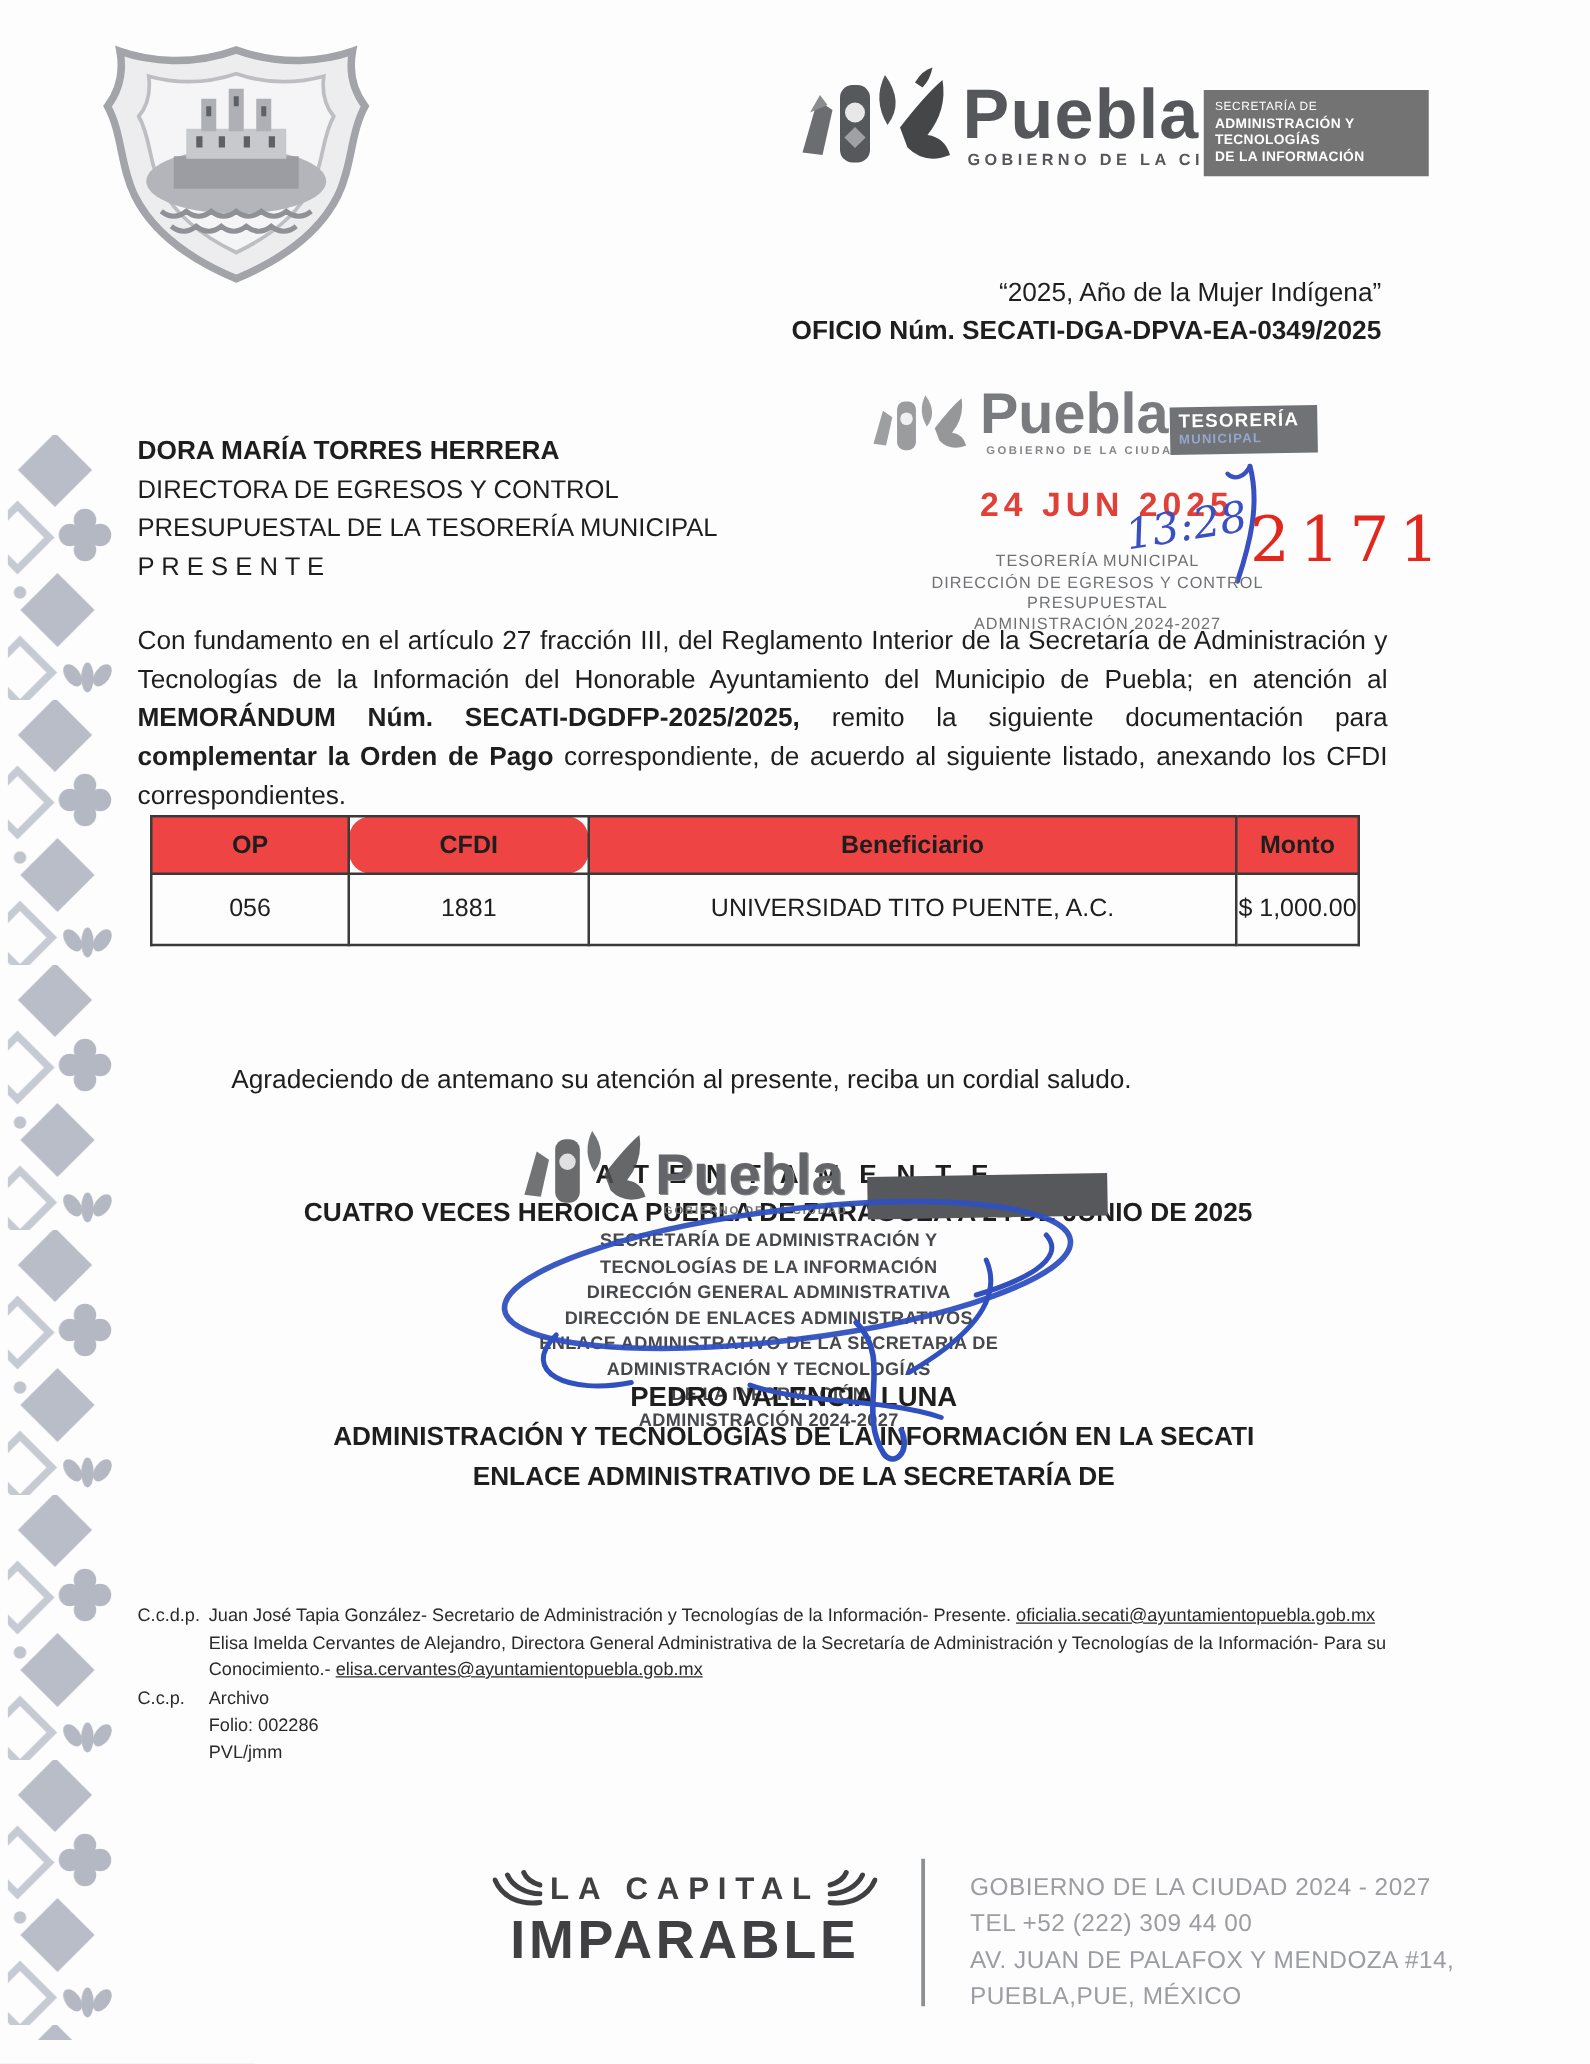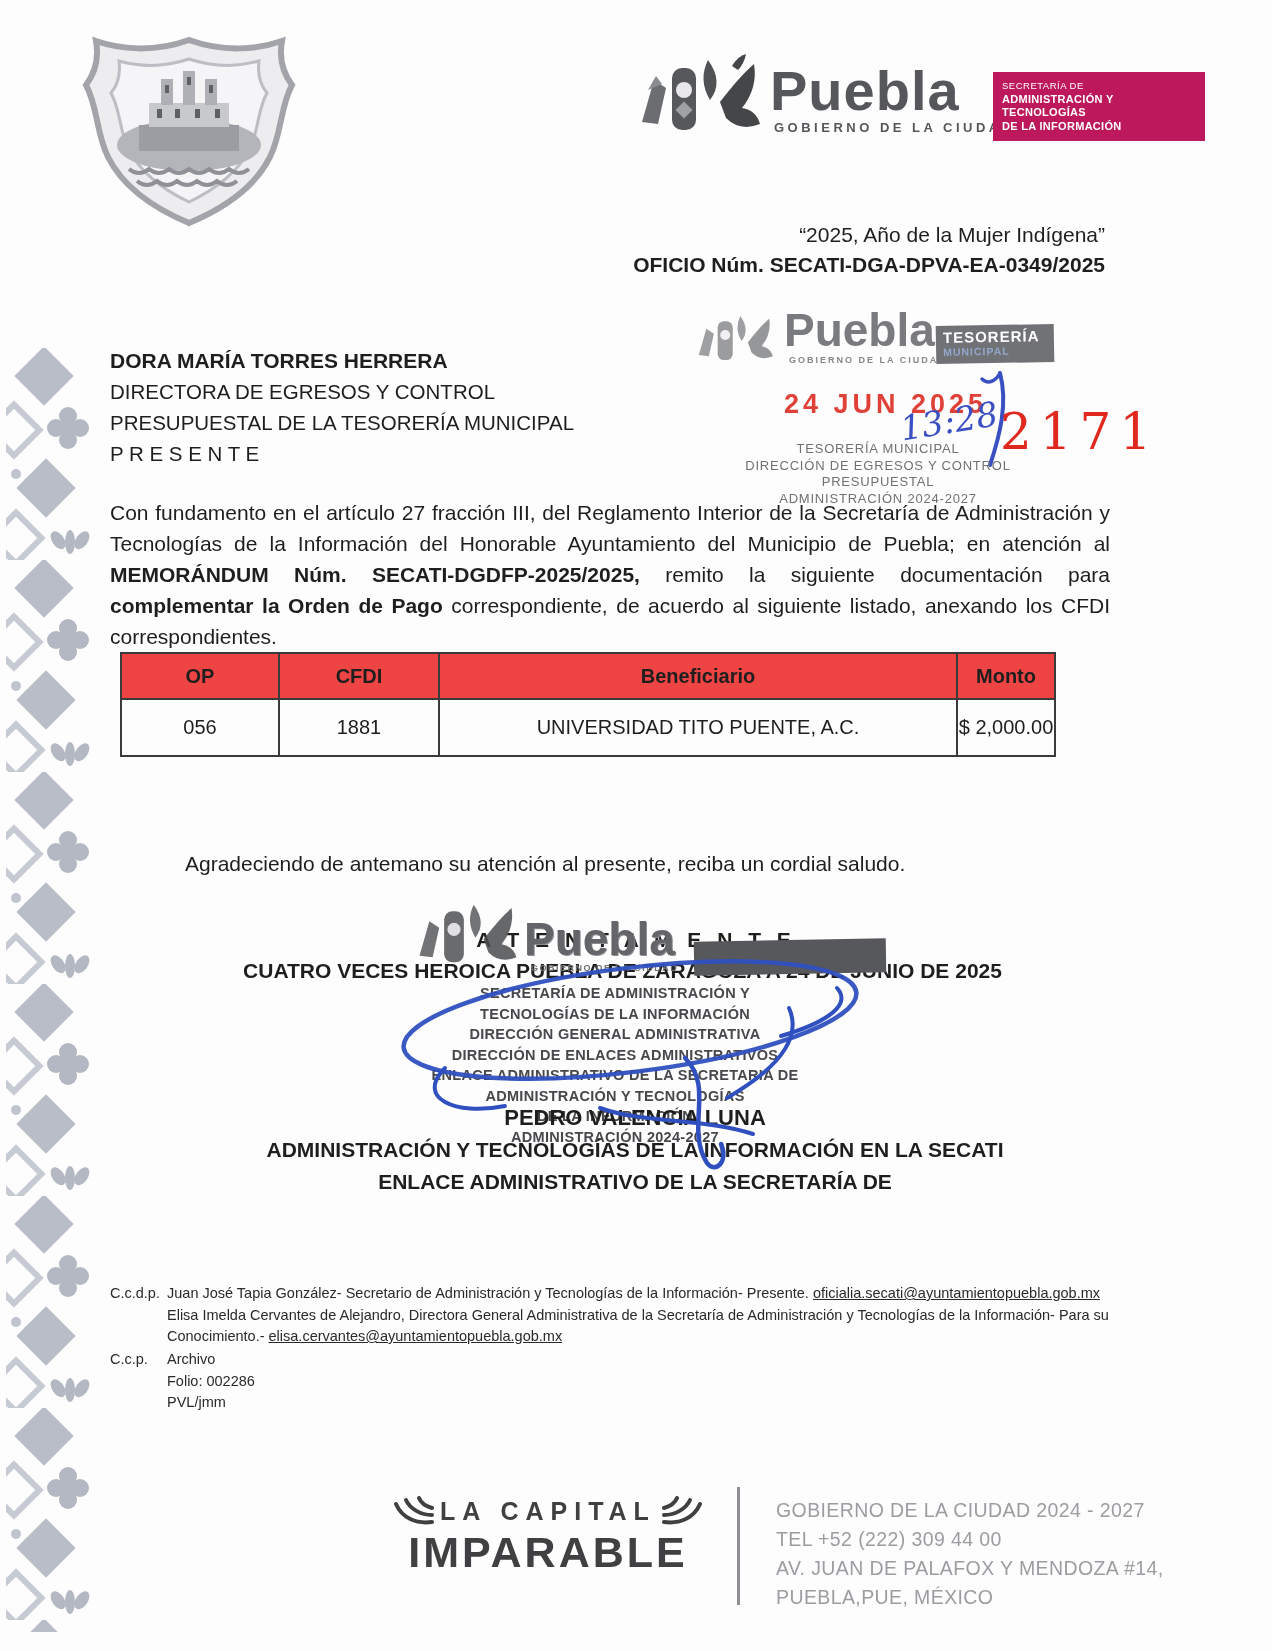--- a/index.html
+++ b/index.html
@@ -10,21 +10,21 @@
     background:#fdfdfe; overflow:hidden; color:#1e1e1e;
   }
   .abs { position:absolute; }
 
   
   #crest { left:73px; top:33px; }
   #brand-icon { left:628px; top:52px; }
   #brand-word { left:770px; top:58px; font-size:56px; font-weight:bold; color:#55575a; letter-spacing:1px; }
   #brand-tag  { left:774px; top:120px; font-size:13px; font-weight:bold; color:#55575a; letter-spacing:3.5px; }
   #brand-badge {
-    left:993px; top:72px; width:212px; min-height:62px; background:#be185d;
+    left:963px; top:72px; width:180px; min-height:62px; background:#737373;
     color:#fff; padding:7px 9px 8px 9px; line-height:13.5px;
   }
   #brand-badge .b1 { font-size:9.5px; letter-spacing:.5px; }
   #brand-badge .b2 { font-size:11px; font-weight:bold; letter-spacing:.3px; }
 
   
   #legend { right:167px; top:220px; text-align:right; line-height:30px; }
   #legend .quote { font-size:21px; }
   #legend .oficio { font-size:21px; font-weight:bold; }
 
@@ -48,21 +48,21 @@
 
   
   #bodypara { left:110px; top:497px; width:1000px; font-size:21px; line-height:31px; text-align:justify; z-index:2; }
   #bodypara b { font-weight:bold; }
 
   
   #optable { left:120px; top:652px; border-collapse:collapse; z-index:2; }
   #optable th, #optable td { border:2px solid #3a3a3a; font-size:20px; text-align:center; }
   #optable th { background:#ef4444; font-weight:bold; height:46px; }
   #optable td { height:57px; background:#fdfdfe; }
-  #optable .c0 { width:158px; } #optable .c1 { width:160px; }
+  #optable .c0 { width:158px; } #optable .c1 { width:192px;border-radius:18px; }
   #optable .c2 { width:518px; } #optable .c3 { width:98px; }
 
   
   #thanks { left:185px; top:852px; font-size:21px; }
   #atent  { left:361px; top:928px; width:550px; text-align:center; font-size:21px; font-weight:bold; letter-spacing:5px; }
   #placedate { left:135px; top:959px; width:975px; text-align:center; font-size:21px; font-weight:bold; }
 
   
   #sstamp-icon { left:408px; top:893px; }
   #sstamp-word { left:524px; top:912px; font-size:46px; font-weight:bold; color:#636568; text-shadow:1px 1px 0 #8a8c8f; }
@@ -210,21 +210,21 @@
         <th class="c1">CFDI</th>
         <th class="c2">Beneficiario</th>
         <th class="c3">Monto</th>
       </tr>
     </thead>
     <tbody>
       <tr>
         <td>056</td>
         <td>1881</td>
         <td>UNIVERSIDAD TITO PUENTE, A.C.</td>
-        <td>$ 2,000.00</td>
+        <td>$ 1,000.00</td>
       </tr>
     </tbody>
   </table>
 
   <div id="thanks" class="abs">Agradeciendo de antemano su atención al presente, reciba un cordial saludo.</div>
   <div id="atent" class="abs">A T E N T A M E N T E</div>
   <div id="placedate" class="abs">CUATRO VECES HEROICA PUEBLA DE ZARAGOZA A 24 DE JUNIO DE 2025</div>
 
   <svg id="sstamp-icon" class="abs" width="115" height="86" viewBox="0 0 140 92" aria-hidden="true" opacity="0.85">
     <path d="M14,70 L26,28 L38,36 L30,72 Z" fill="#595b5e"></path>

